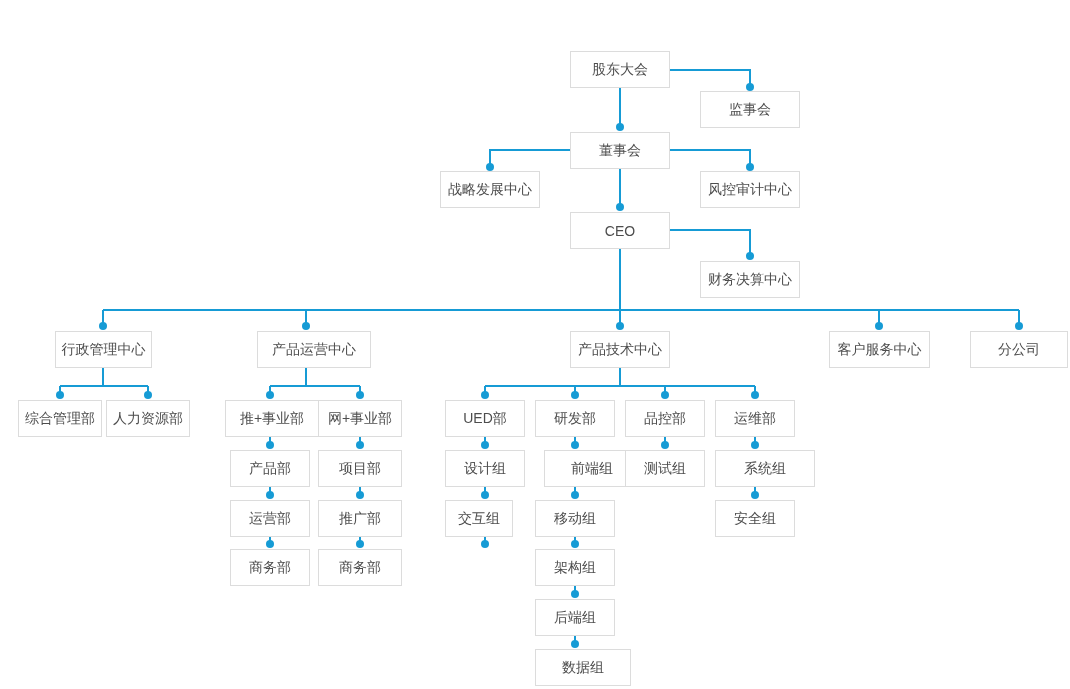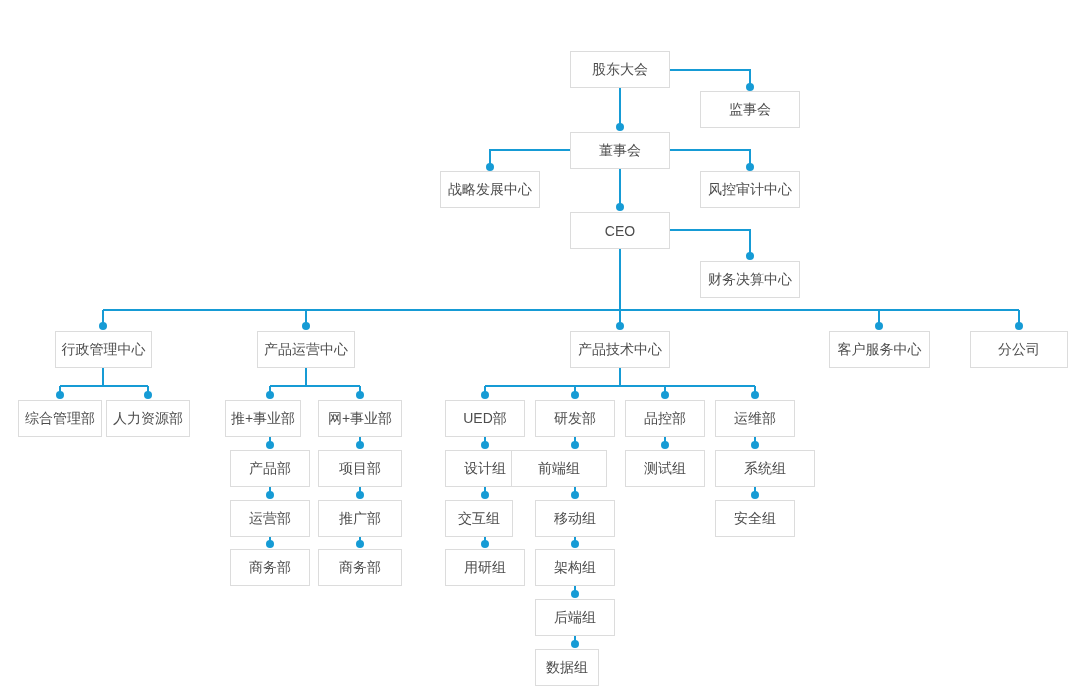--- a/index.html
+++ b/index.html
@@ -112,43 +112,42 @@
   </svg>
 
   <div class="node" style="left:570px;top:51px;width:100px">股东大会</div>
   <div class="node" style="left:700px;top:91px;width:100px">监事会</div>
   <div class="node" style="left:570px;top:132px;width:100px">董事会</div>
   <div class="node" style="left:440px;top:171px;width:100px">战略发展中心</div>
   <div class="node" style="left:700px;top:171px;width:100px">风控审计中心</div>
   <div class="node" style="left:570px;top:212px;width:100px">CEO</div>
   <div class="node" style="left:700px;top:261px;width:100px">财务决算中心</div>
   <div class="node" style="left:55px;top:331px;width:97px">行政管理中心</div>
-  <div class="node" style="left:257px;top:331px;width:98px">产品运营中心</div>
+  <div class="node" style="left:257px;top:331px;width:114px">产品运营中心</div>
   <div class="node" style="left:570px;top:331px;width:100px">产品技术中心</div>
   <div class="node" style="left:829px;top:331px;width:101px">客户服务中心</div>
   <div class="node" style="left:970px;top:331px;width:98px">分公司</div>
   <div class="node" style="left:18px;top:400px;width:84px">综合管理部</div>
   <div class="node" style="left:106px;top:400px;width:84px">人力资源部</div>
-  <div class="node" style="left:225px;top:400px;width:76px">推+事业部</div>
+  <div class="node" style="left:225px;top:400px;width:94px">推+事业部</div>
   <div class="node" style="left:318px;top:400px;width:84px">网+事业部</div>
   <div class="node" style="left:445px;top:400px;width:80px">UED部</div>
   <div class="node" style="left:535px;top:400px;width:80px">研发部</div>
   <div class="node" style="left:625px;top:400px;width:80px">品控部</div>
   <div class="node" style="left:715px;top:400px;width:80px">运维部</div>
   <div class="node" style="left:230px;top:450px;width:80px">产品部</div>
   <div class="node" style="left:318px;top:450px;width:84px">项目部</div>
   <div class="node" style="left:445px;top:450px;width:80px">设计组</div>
-  <div class="node" style="left:511px;top:450px;width:96px">前端组</div>
+  <div class="node" style="left:544px;top:450px;width:96px">前端组</div>
   <div class="node" style="left:625px;top:450px;width:80px">测试组</div>
   <div class="node" style="left:715px;top:450px;width:100px">系统组</div>
   <div class="node" style="left:230px;top:500px;width:80px">运营部</div>
   <div class="node" style="left:318px;top:500px;width:84px">推广部</div>
   <div class="node" style="left:445px;top:500px;width:68px">交互组</div>
   <div class="node" style="left:535px;top:500px;width:80px">移动组</div>
   <div class="node" style="left:715px;top:500px;width:80px">安全组</div>
   <div class="node" style="left:230px;top:549px;width:80px">商务部</div>
   <div class="node" style="left:318px;top:549px;width:84px">商务部</div>
-  <div class="node" style="left:445px;top:549px;width:80px">用研组</div>
   <div class="node" style="left:535px;top:549px;width:80px">架构组</div>
   <div class="node" style="left:535px;top:599px;width:80px">后端组</div>
-  <div class="node" style="left:535px;top:649px;width:64px">数据组</div>
+  <div class="node" style="left:535px;top:649px;width:96px">数据组</div>
 
 </div>
 
 </body></html>

